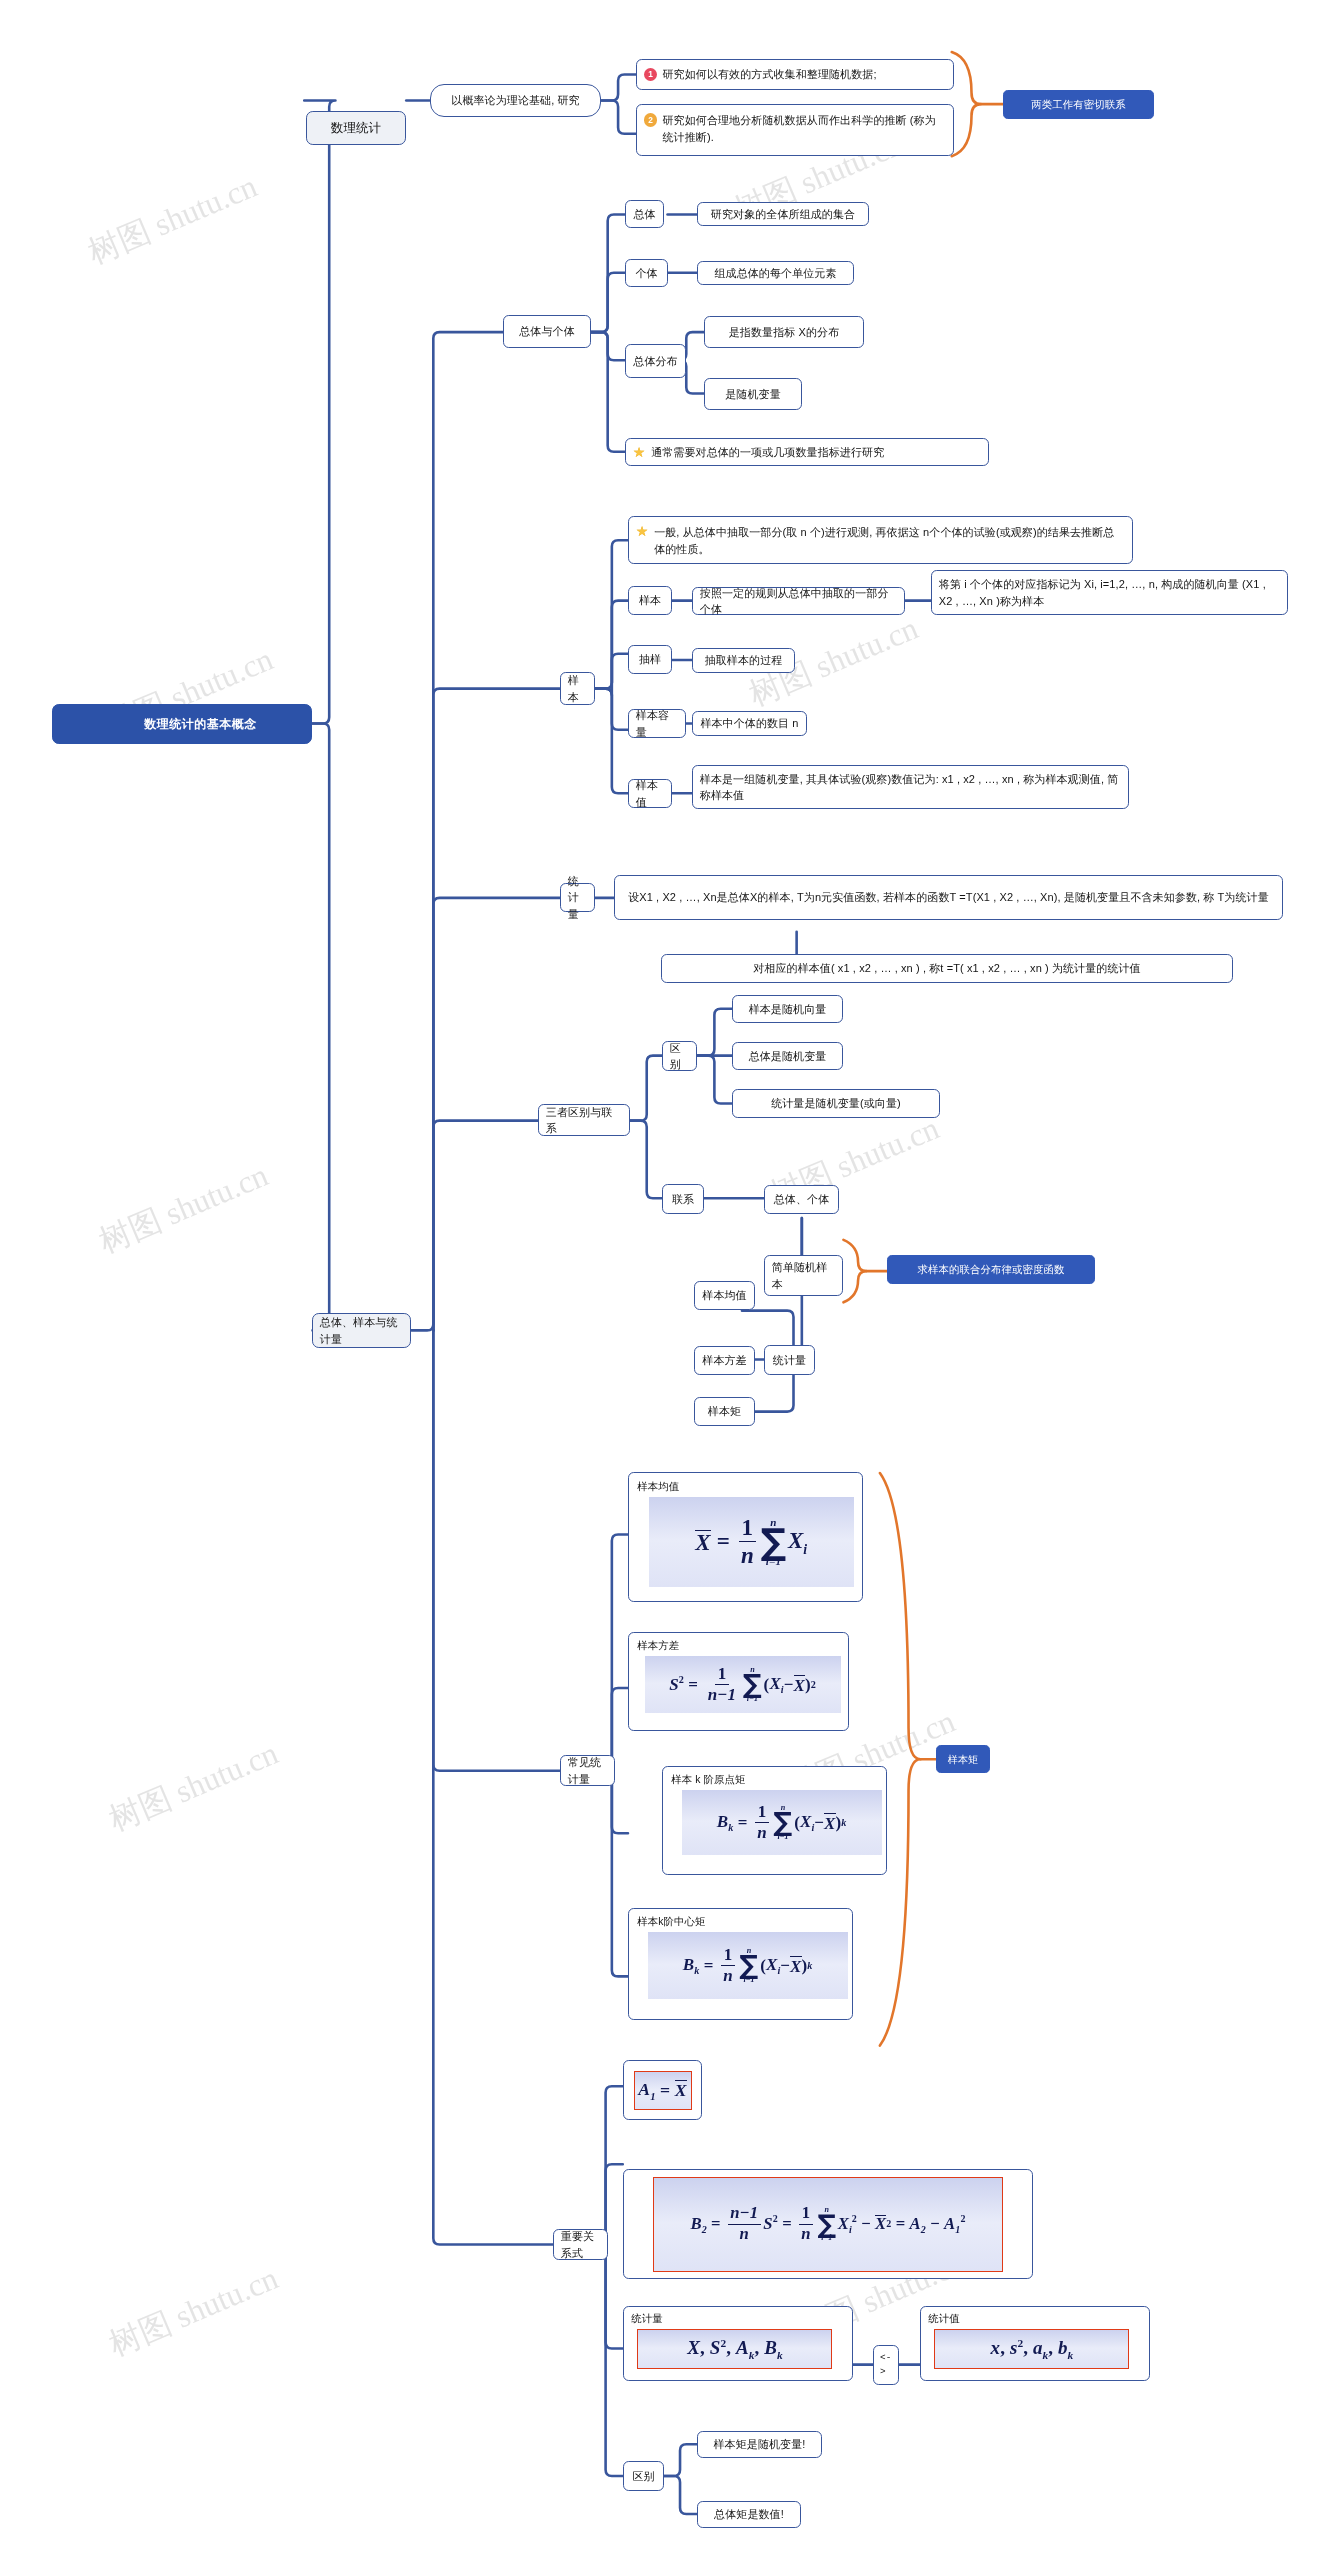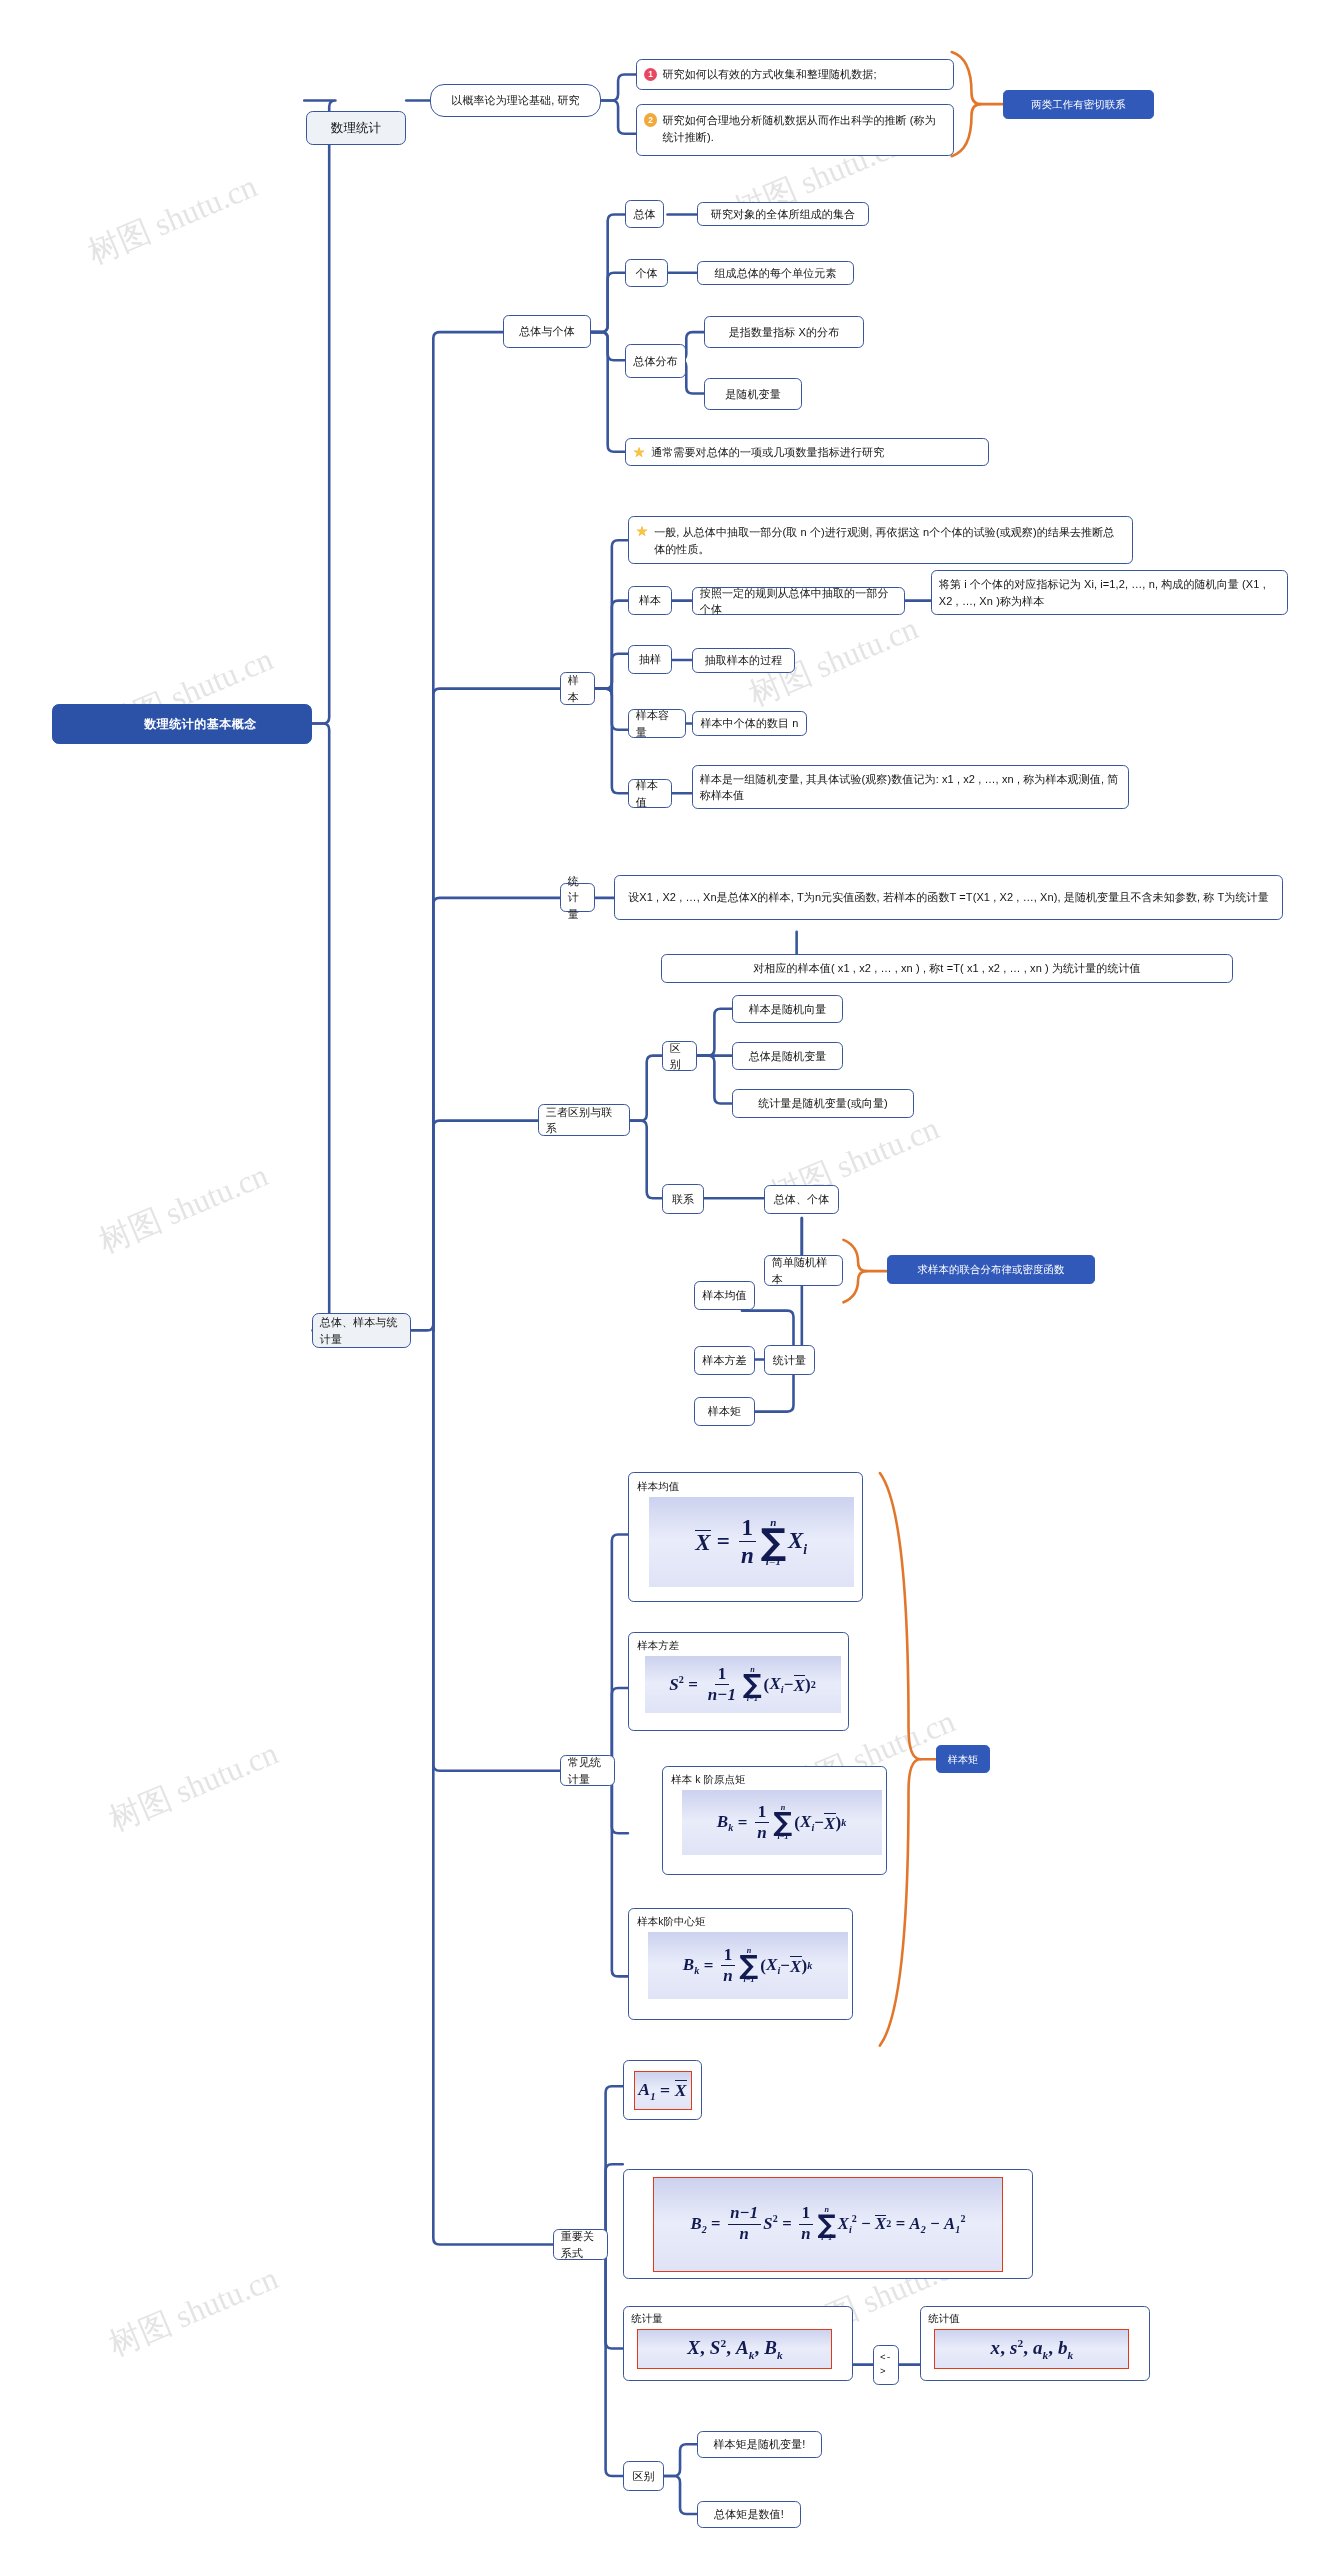--- a/index.html
+++ b/index.html
@@ -343,31 +343,31 @@
 
   <div class="node ctr" style="left:662px;top:1041px;width:35px;height:30px;">
     <span>区别</span>
   </div>
   <div class="node ctr" style="left:732px;top:995px;width:111px;height:28px;">
     <span>样本是随机向量</span>
   </div>
   <div class="node ctr" style="left:732px;top:1042px;width:111px;height:28px;">
     <span>总体是随机变量</span>
   </div>
-  <div class="node ctr" style="left:732px;top:1089px;width:182px;height:29px;">
+  <div class="node ctr" style="left:732px;top:1089px;width:208px;height:29px;">
     <span>统计量是随机变量(或向量)</span>
   </div>
 
   <div class="node ctr" style="left:662px;top:1184px;width:42px;height:30px;">
     <span>联系</span>
   </div>
   <div class="node ctr" style="left:764px;top:1185px;width:75px;height:29px;">
     <span>总体、个体</span>
   </div>
-  <div class="node ctr" style="left:764px;top:1255px;width:79px;height:31px;justify-content:flex-end;">
+  <div class="node ctr" style="left:764px;top:1255px;width:79px;height:41px;justify-content:flex-end;">
     <span>简单随机样本</span>
   </div>
   <div class="node accent" style="left:887px;top:1255px;width:208px;height:29px;">
     <span>求样本的联合分布律或密度函数</span>
   </div>
 
   <div class="node ctr" style="left:764px;top:1345px;width:51px;height:30px;">
     <span>统计量</span>
   </div>
   <div class="node ctr" style="left:694px;top:1281px;width:61px;height:29px;">

